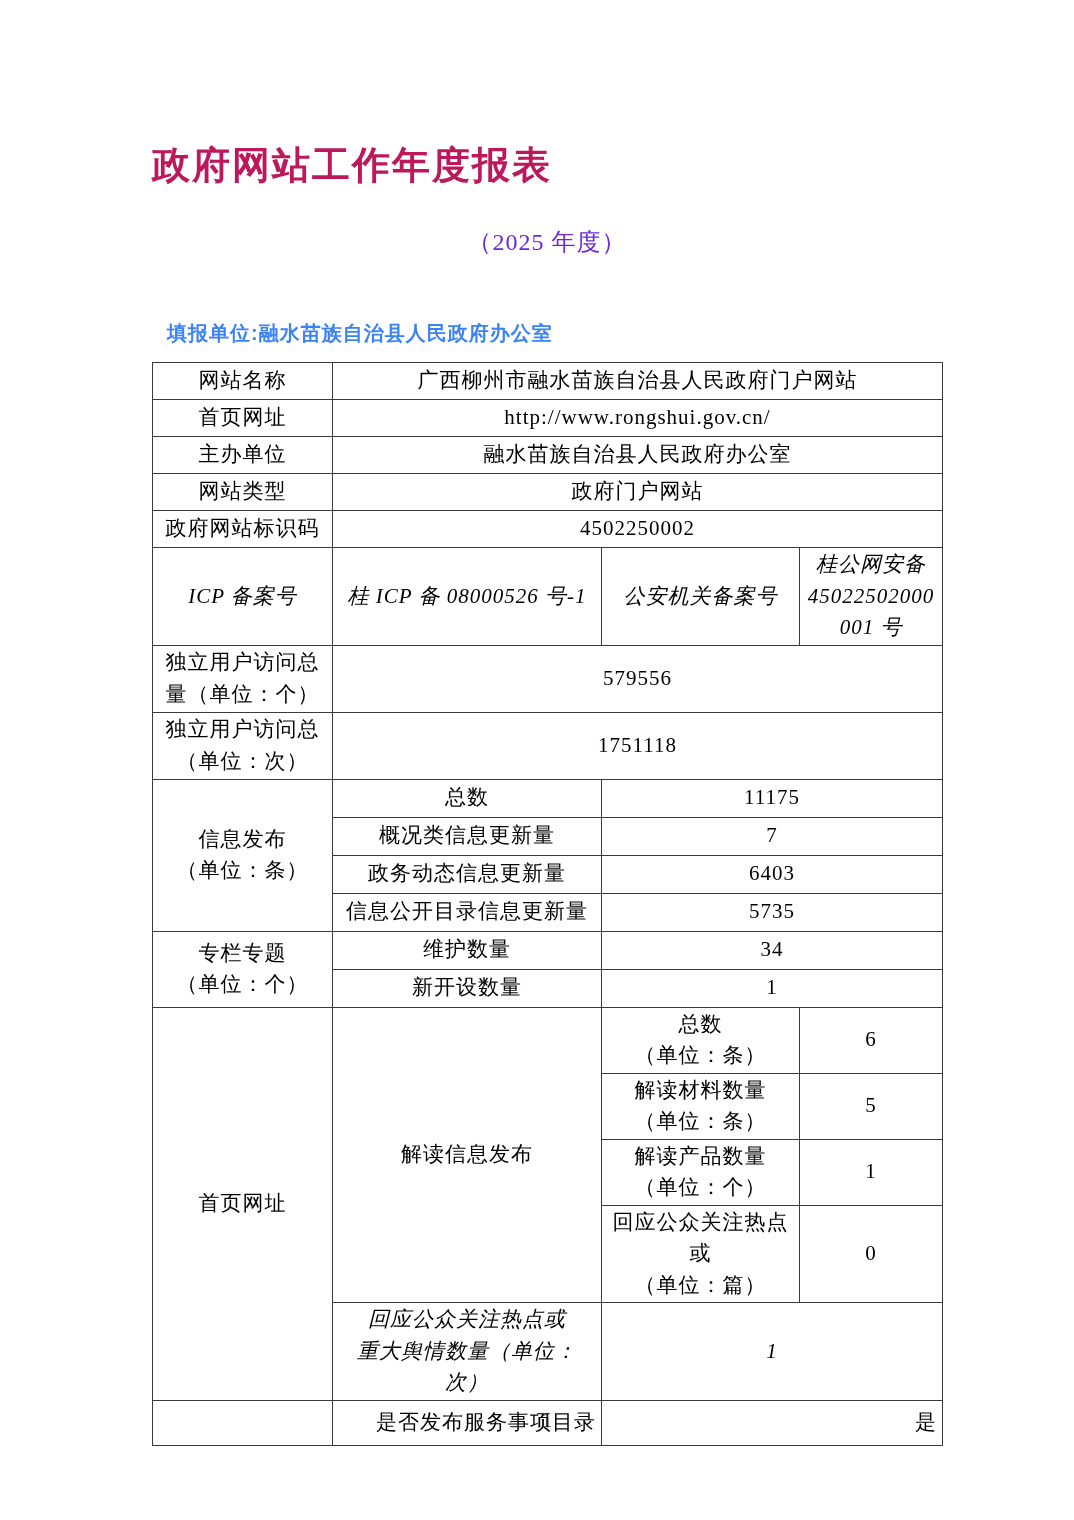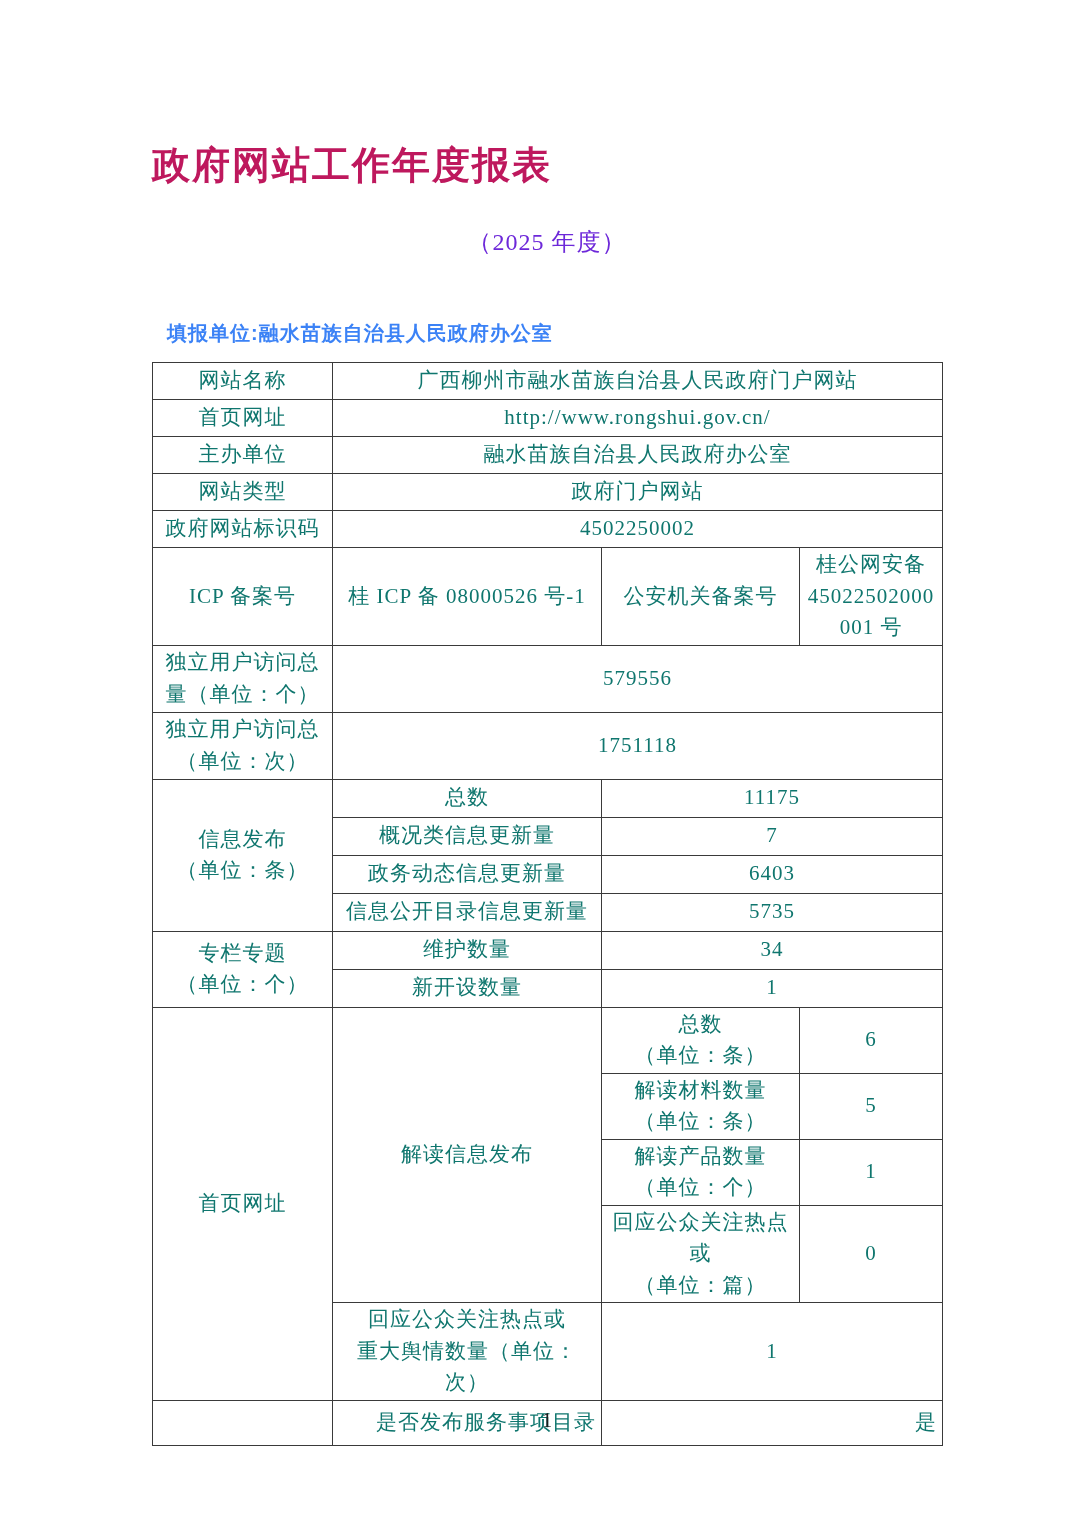--- a/index.html
+++ b/index.html
@@ -67,24 +67,24 @@
   table.report td {
     border: 1px solid #3a3a3a;
     text-align: center;
     vertical-align: middle;
     font-size: 21px;
     line-height: 1.5;
     letter-spacing: 1px;
     padding: 1px 5px;
     white-space: pre-line;
     overflow: hidden;
-    color: #0f766e;
+    color: #000000;
   }
   tr.h36 td { height: 34px; }
-  tr.h93 td { height: 91px; }
+  tr.h93 td { height: 91px; font-style: italic; }
   tr.h66 td { height: 64px; }
   tr.h37 td { height: 35px; }
   tr.h62 td { height: 60px; }
   tr.h44 td { height: 42px; text-align: right; }
   .page-number {
     position: absolute;
     top: 1408px;
     left: 0;
     width: 100%;
     text-align: center;

